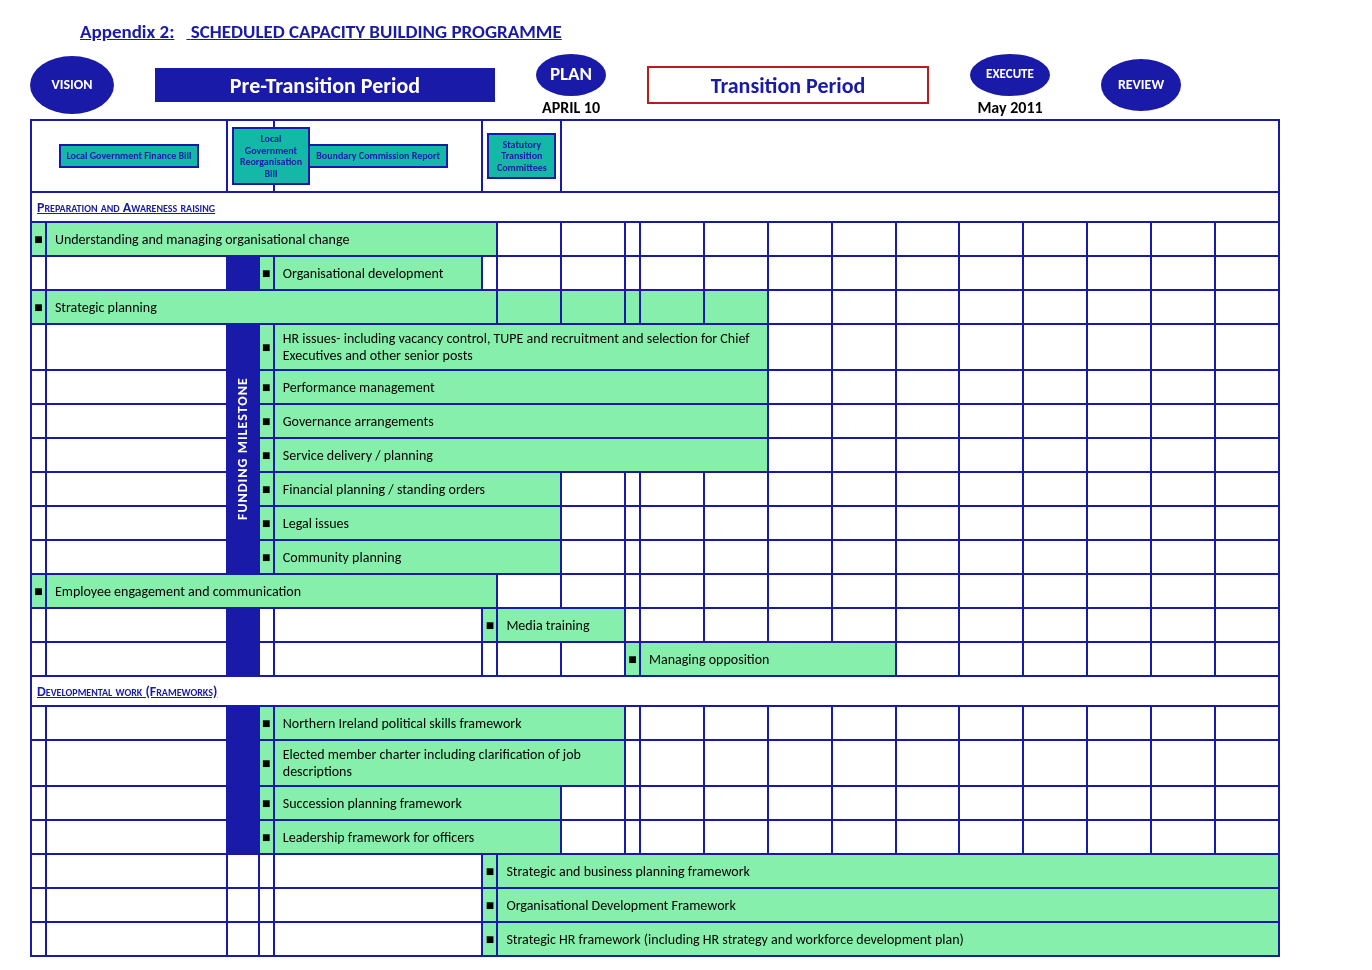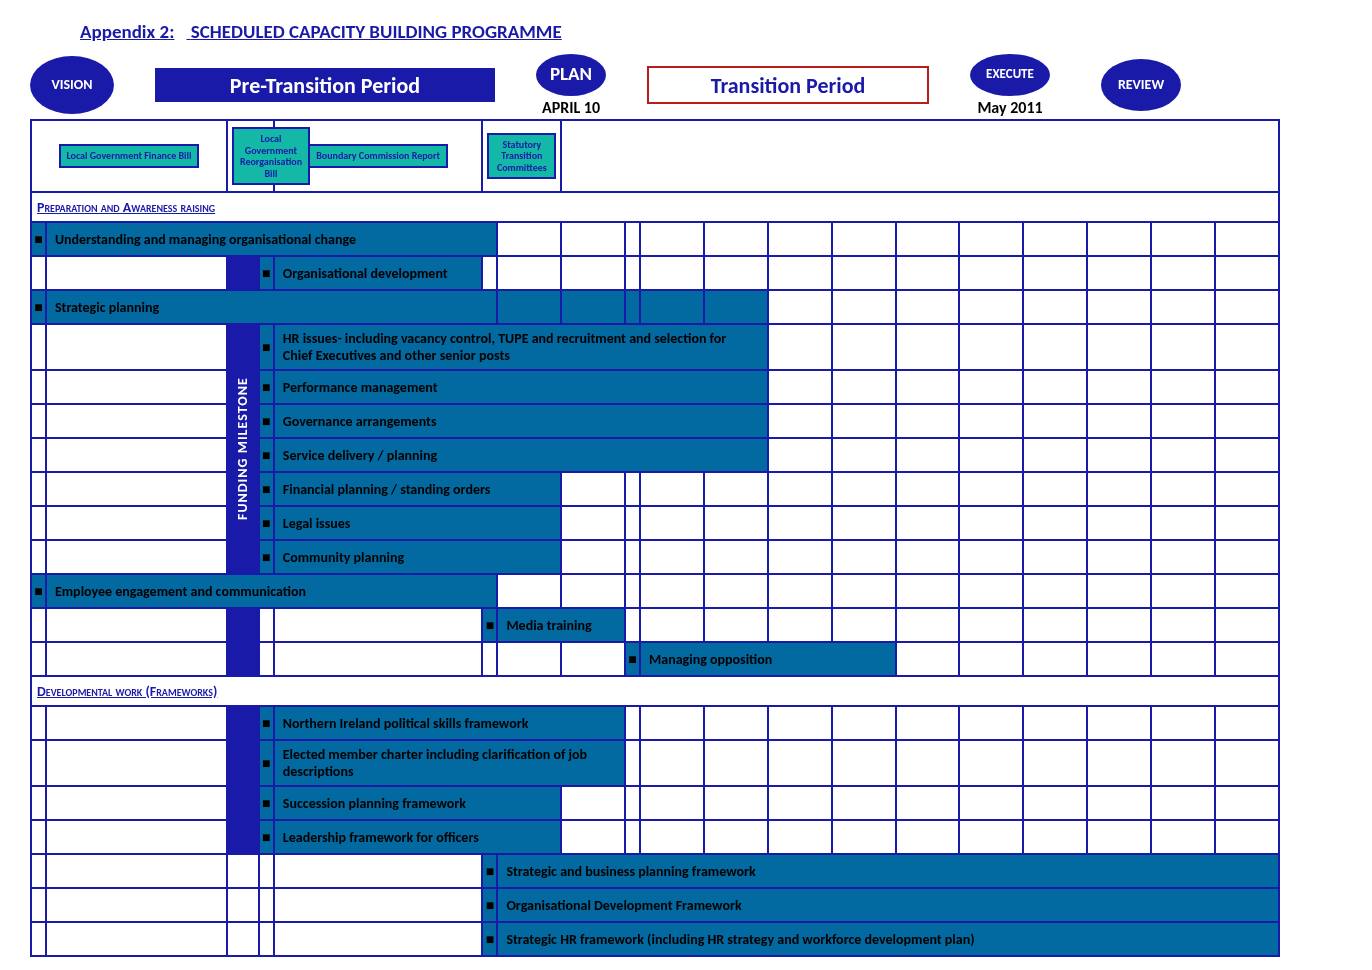--- a/index.html
+++ b/index.html
@@ -82,21 +82,21 @@
     vertical-align: middle;
   }
   .section-head {
     color: #1a1aa8;
     font-weight: bold;
     font-variant: small-caps;
     text-decoration: underline;
     font-size: 18px;
     padding-left: 5px !important;
   }
-  .bar   { background: #0369a1; font-weight: bold; }
+  .bar   { background: #86efac; }
   .solid { background: #1a1aa8; }
   .bullet { width: 14px; text-align:center; font-size:11px; padding:0 !important; }
   .bullet::before { content:"■"; color:#000; }
   .txt { padding: 2px 8px !important; }
 
   
   .docbox {
     border: 2px solid #1a1aa8;
     background: #14b8a6;
     color: #1a1aa8;

